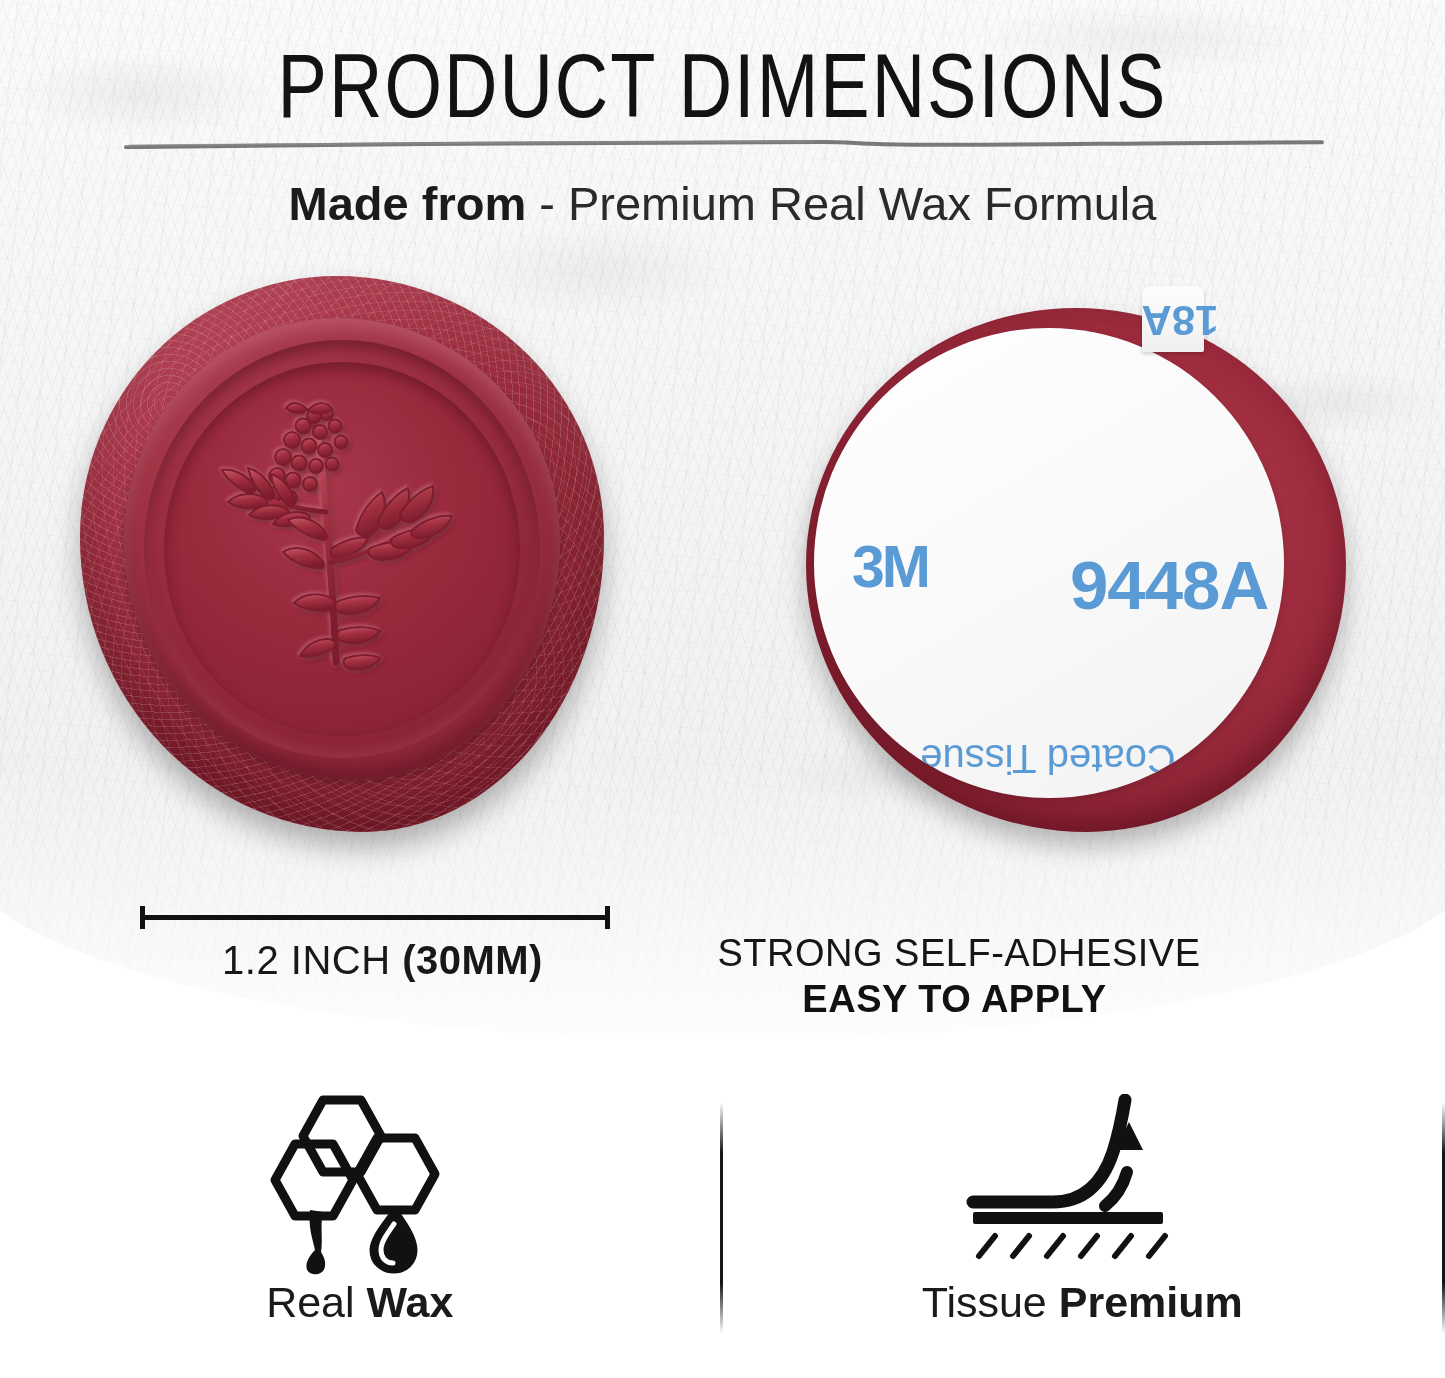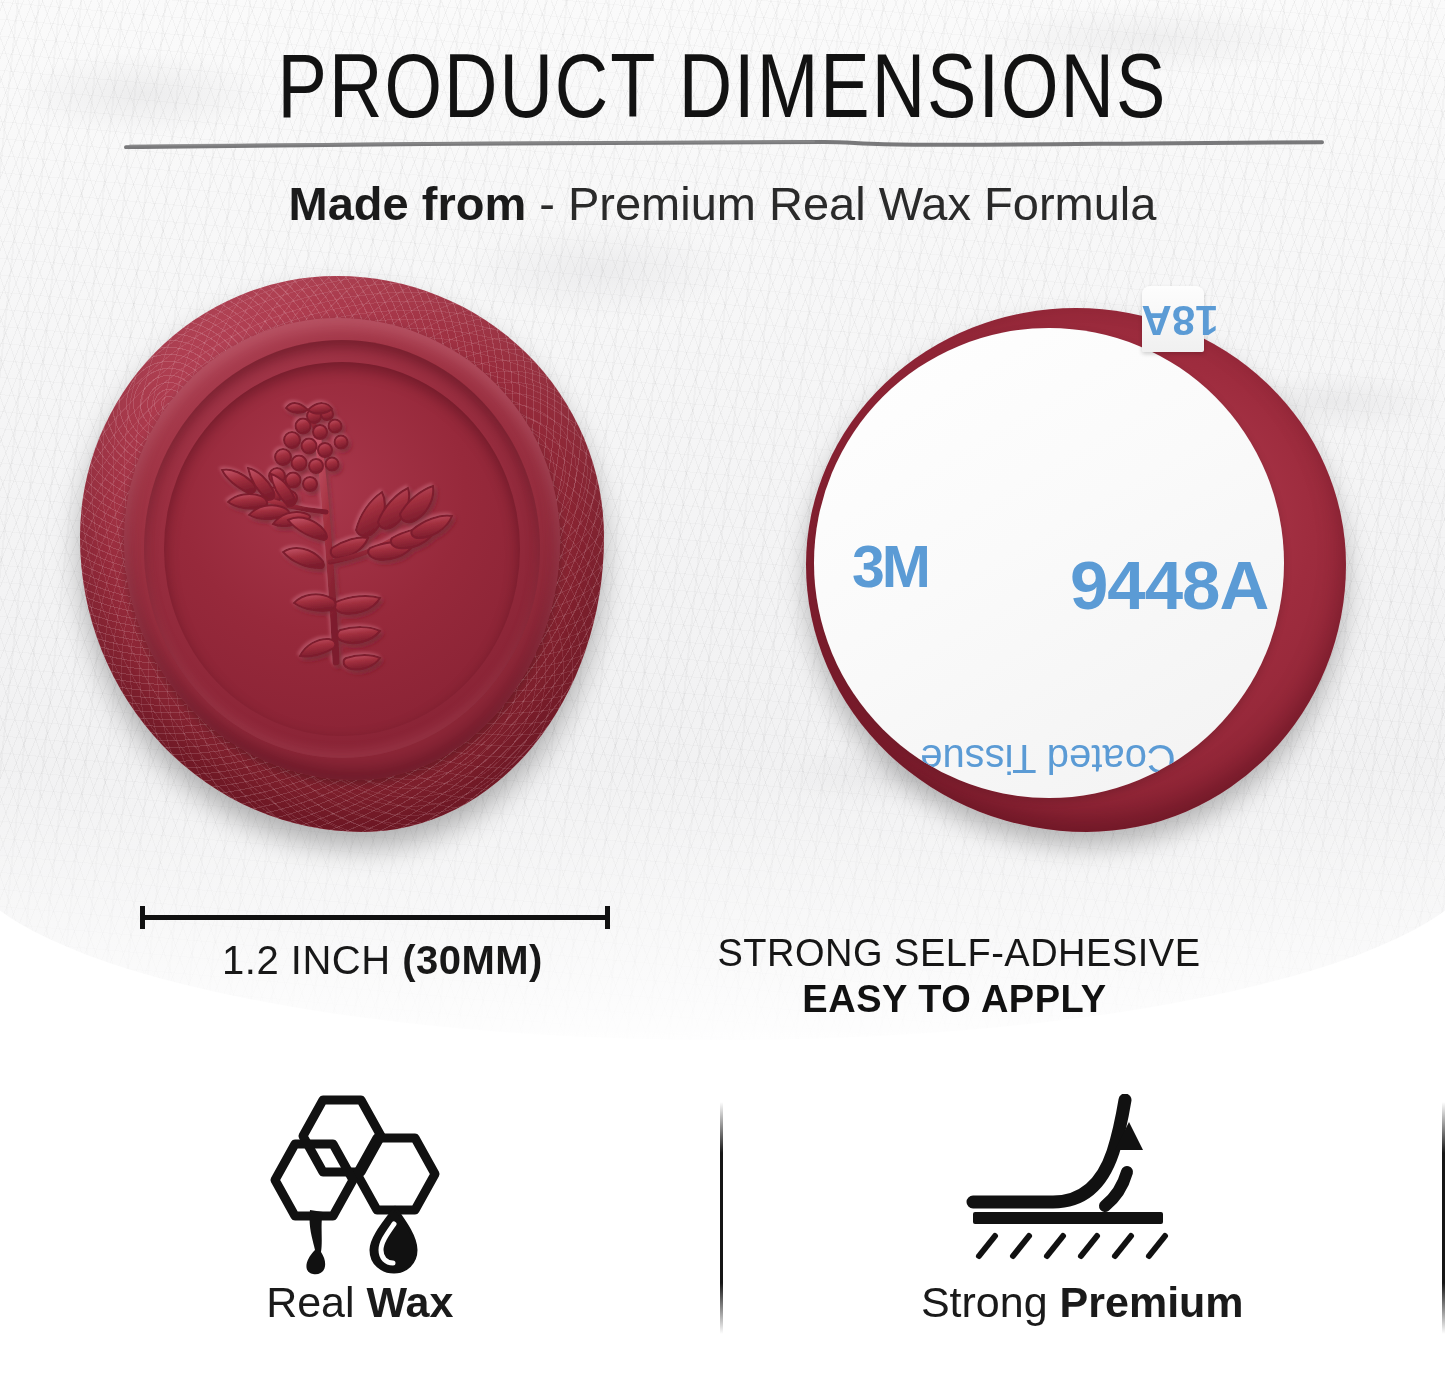--- a/index.html
+++ b/index.html
@@ -339,20 +339,20 @@
           <line x1="22" y1="162" x2="38" y2="142"></line>
           <line x1="56" y1="162" x2="72" y2="142"></line>
           <line x1="90" y1="162" x2="106" y2="142"></line>
           <line x1="124" y1="162" x2="140" y2="142"></line>
           <line x1="158" y1="162" x2="174" y2="142"></line>
           <line x1="192" y1="162" x2="208" y2="142"></line>
         </g>
       </svg>
     </div>
     <div class="feat-label">
-      <span class="r">Strong </span><span class="b">Premium</span>
+      <span class="r">Tissue </span><span class="b">Premium</span>
     </div>
   </div>
 
   <div class="divider"></div>
 
 
 </div>
 
 </body></html>

